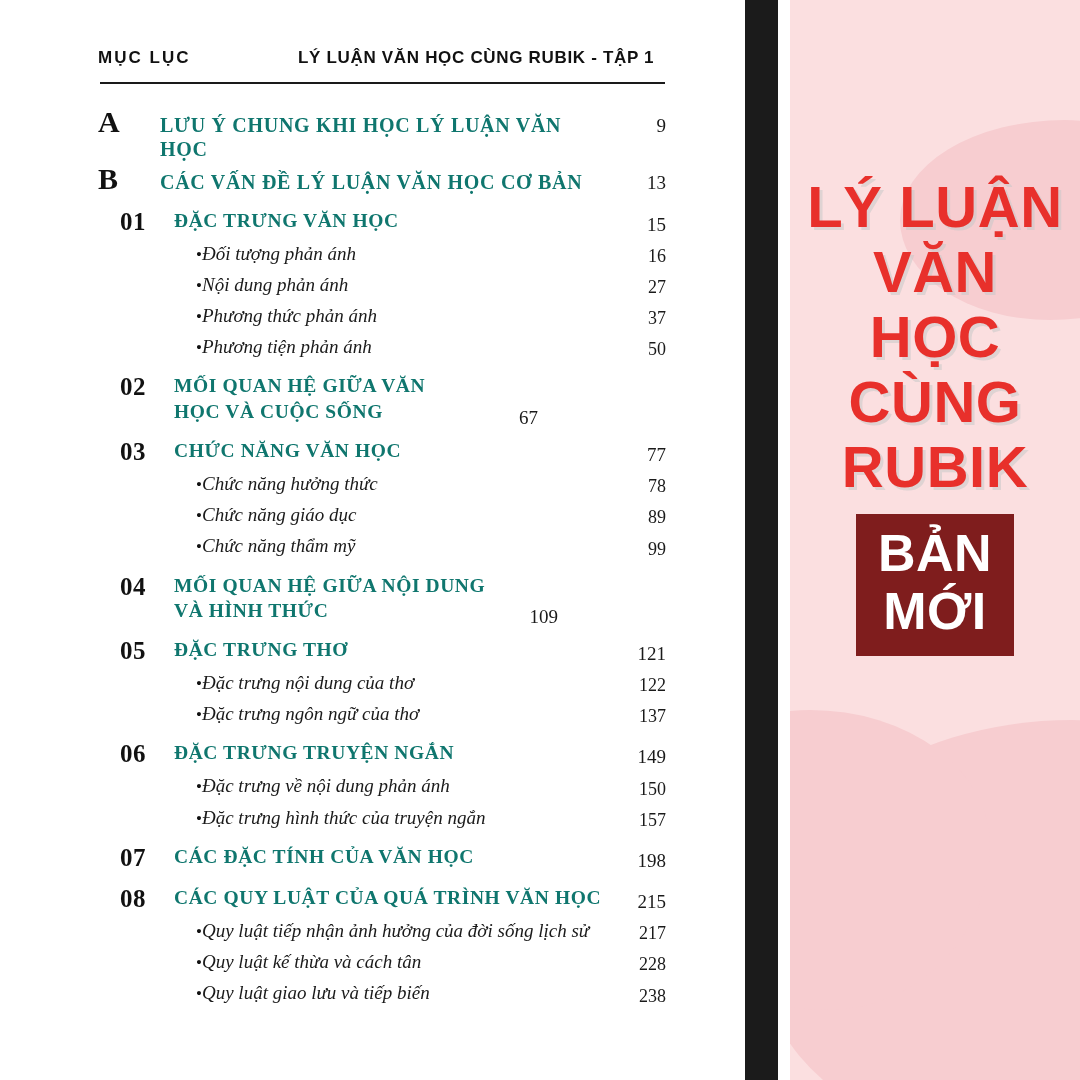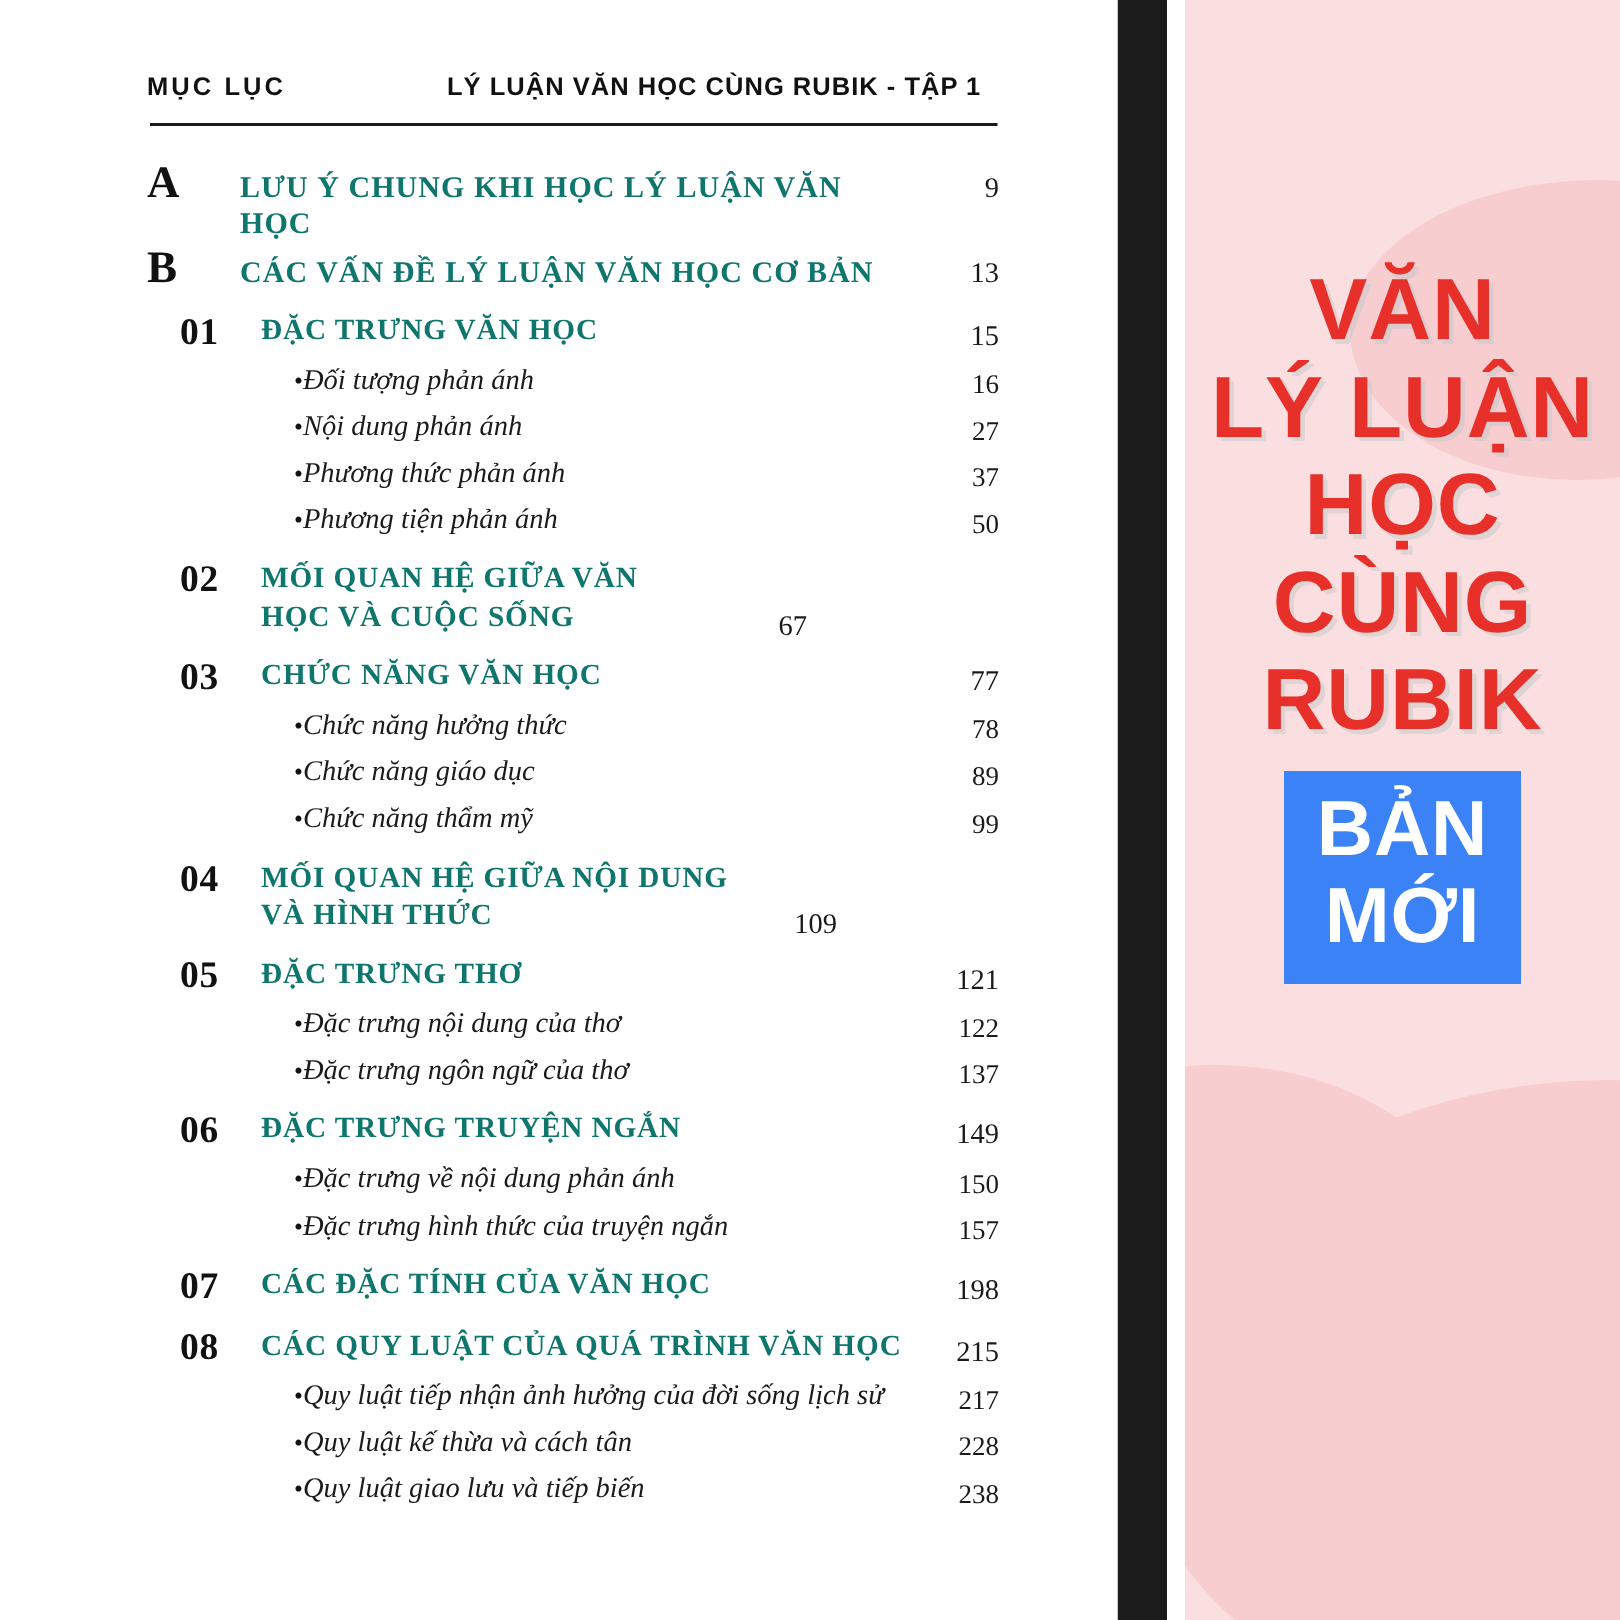--- a/index.html
+++ b/index.html
@@ -236,21 +236,21 @@
     color: #e8302b;
     font-weight: bold;
     font-size: 58px;
     letter-spacing: 0.01em;
     line-height: 1.12;
     text-shadow: 3px 3px 0 rgba(200,200,200,0.55);
   }
   .badge {
     display: inline-block;
     margin-top: 14px;
-    background: #3b82f6;
+    background: #7f1d1d;
     color: #ffffff;
     font-family: "Liberation Sans", sans-serif;
     font-weight: bold;
     font-size: 52px;
     line-height: 1.12;
     padding: 10px 22px 16px 22px;
     letter-spacing: 0.01em;
   }
 </style>
 </head>
@@ -405,22 +405,22 @@
 
   <div class="gutter"></div>
   <div class="gutter-white"></div>
 
   <div class="cover">
     <div class="swirl swirl-c"></div>
     <div class="swirl swirl-a"></div>
     <div class="swirl swirl-b"></div>
 
     <div class="cover-text">
+      <div class="cover-line">LÝ LUẬN</div>
       <div class="cover-line">VĂN</div>
-      <div class="cover-line">LÝ LUẬN</div>
       <div class="cover-line">HỌC</div>
       <div class="cover-line">CÙNG</div>
       <div class="cover-line">RUBIK</div>
       <div class="badge">
         <div>BẢN</div>
         <div>MỚI</div>
       </div>
     </div>
   </div>
 

